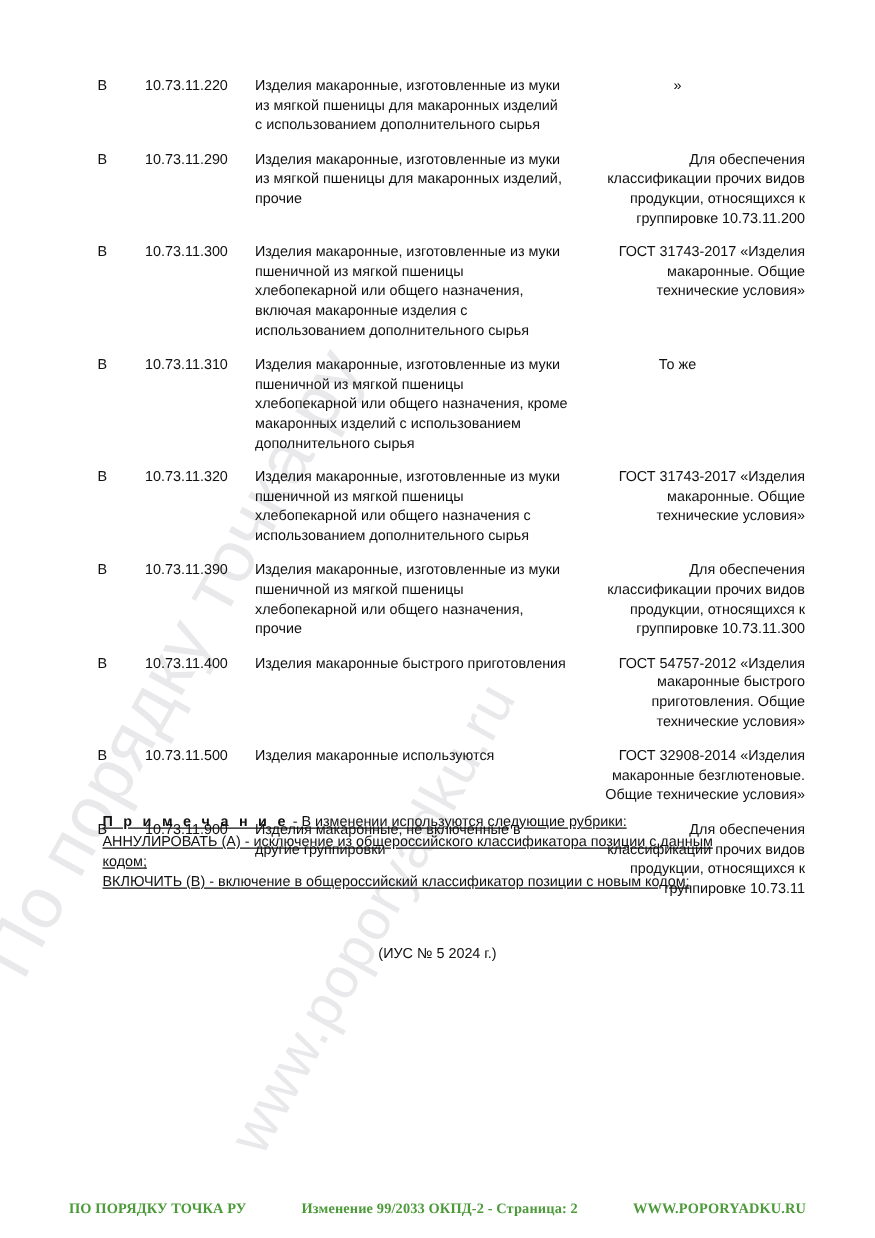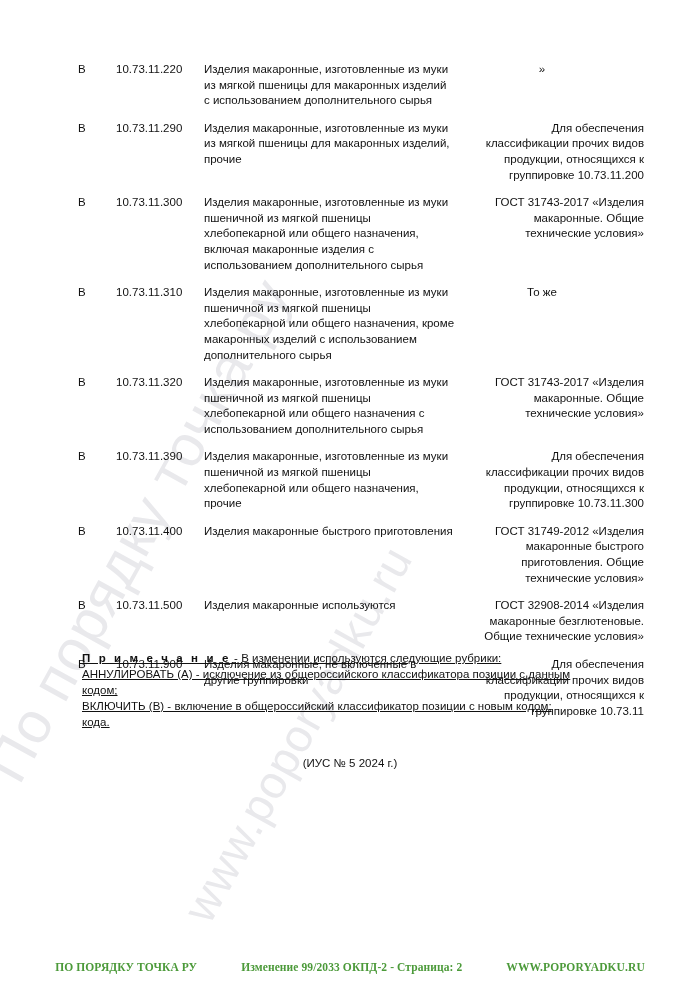--- a/index.html
+++ b/index.html
@@ -225,21 +225,21 @@
 прочие</div>
         <div class="cell-note">Для обеспечения
 классификации прочих видов
 продукции, относящихся к
 группировке 10.73.11.300</div>
       </div>
       <div class="table-row">
         <div class="cell-action">В</div>
         <div class="cell-code">10.73.11.400</div>
         <div class="cell-name">Изделия макаронные быстрого приготовления</div>
-        <div class="cell-note">ГОСТ 31749-2012 «Изделия
+        <div class="cell-note">ГОСТ 54757-2012 «Изделия
 макаронные быстрого
 приготовления. Общие
 технические условия»</div>
       </div>
       <div class="table-row">
         <div class="cell-action">В</div>
         <div class="cell-code">10.73.11.500</div>
         <div class="cell-name">Изделия макаронные используются</div>
         <div class="cell-note">ГОСТ 32908-2014 «Изделия
 макаронные безглютеновые.
@@ -256,21 +256,20 @@
 группировке 10.73.11</div>
       </div>
     </div>
 
   <div id="note-block">
     <span class="note-line first">
       <span class="note-heading">П р и м е ч а н и е</span><span> - В изменении используются следующие рубрики:</span>
     </span>
     <span class="note-line">АННУЛИРОВАТЬ (А) - исключение из общероссийского классификатора позиции с данным кодом;</span>
     <span class="note-line">ВКЛЮЧИТЬ (В) - включение в общероссийский классификатор позиции с новым кодом;</span>
-    <span class="note-line">кода.</span>
   </div>
 
   <div id="issue-line">(ИУС № 5 2024 г.)</div>
 
   <div id="page-footer" style="color: rgb(76, 154, 58);">
     <span class="footer-item">ПО ПОРЯДКУ ТОЧКА РУ</span>
     <span class="footer-item">Изменение 99/2033 ОКПД-2 - Страница: 2</span>
     <span class="footer-item">WWW.POPORYADKU.RU</span>
   </div>
 

